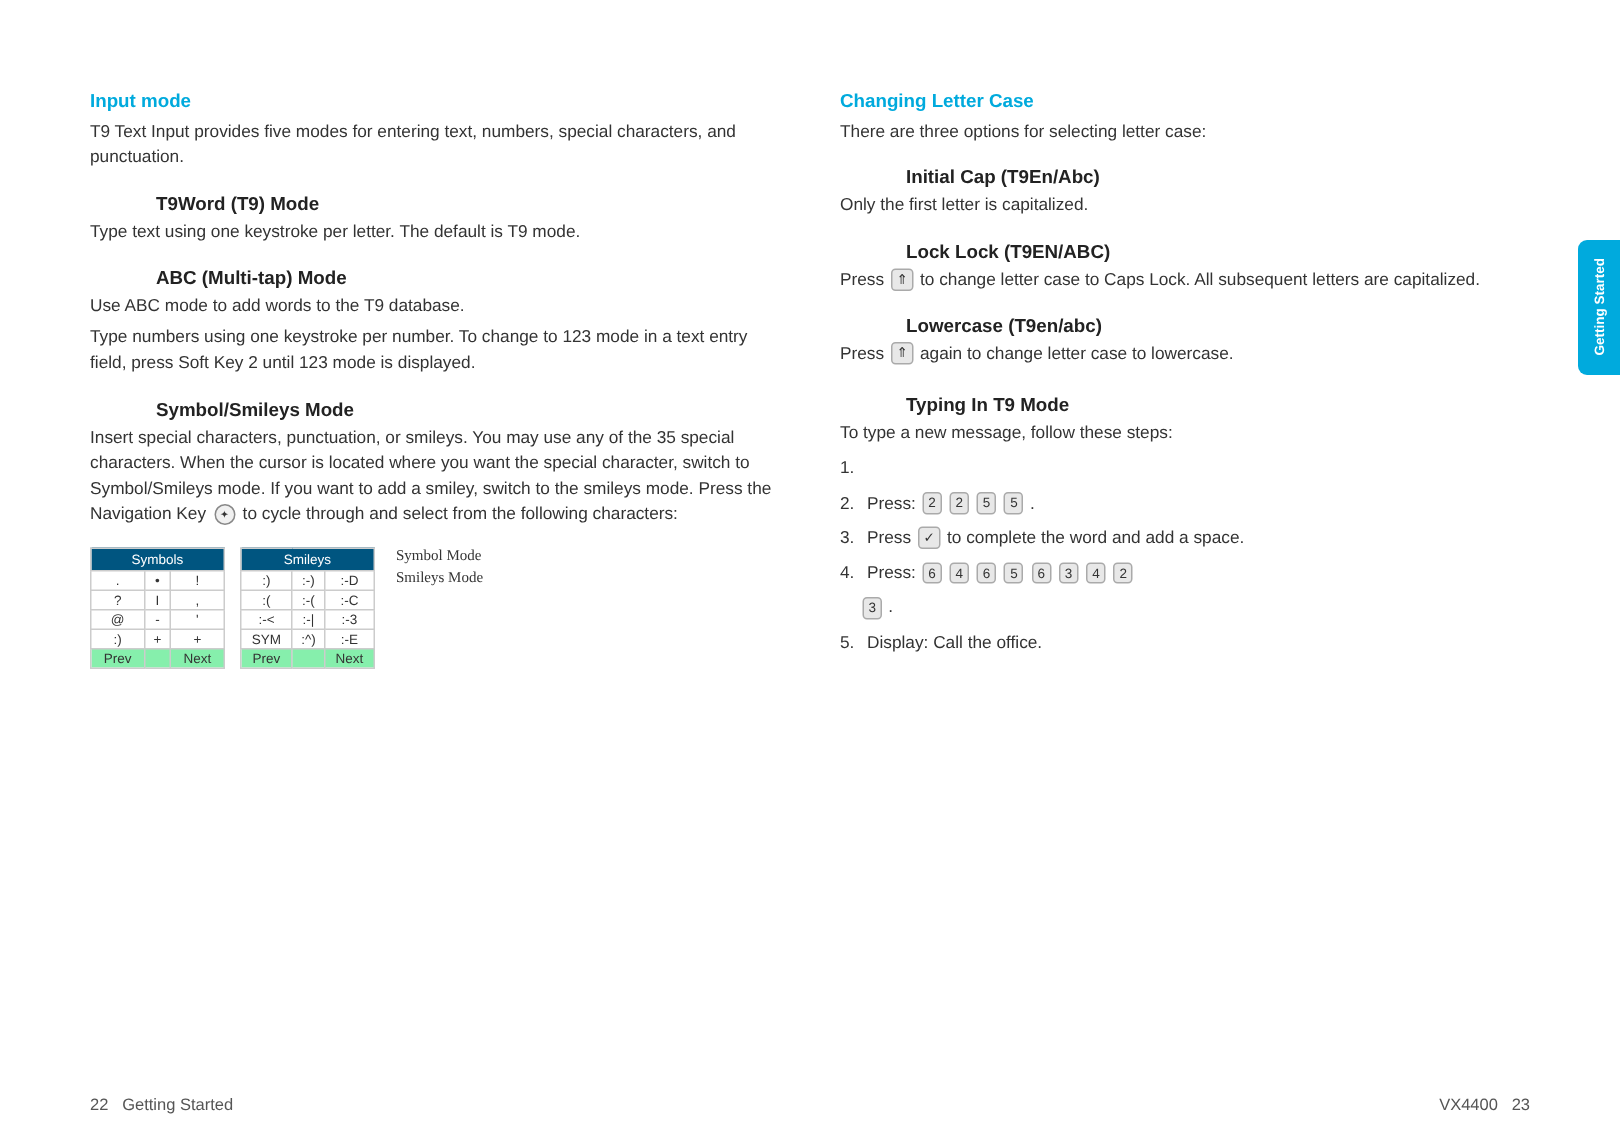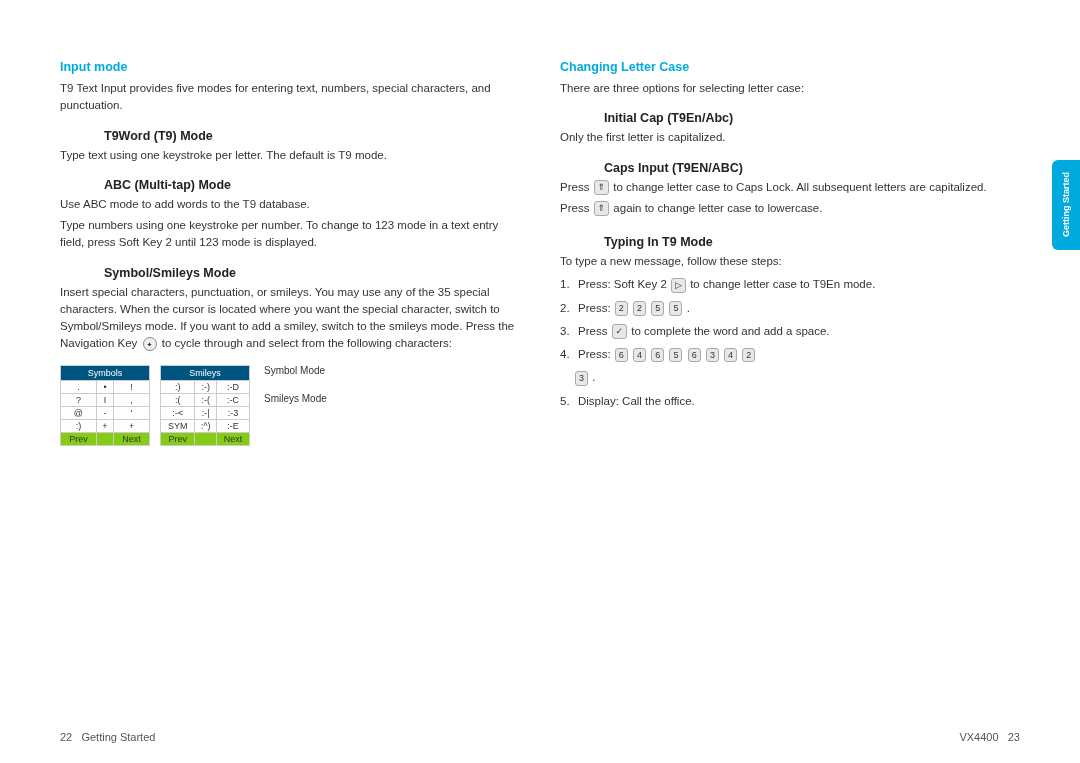--- a/index.html
+++ b/index.html
@@ -147,30 +147,31 @@
 
     .mini-table td {
       border: 1px solid #ccc;
       padding: 1px 3px;
       text-align: center;
       font-size: 9px;
       color: #333;
     }
 
     .mini-table .table-footer {
-      background: #84cc16;
+      background: #86efac;
       color: white;
     }
 
     .table-labels {
       display: flex;
       flex-direction: column;
-      gap: 17px;
+      gap: 4px;
       margin-left: 4px;
       justify-content: center;
+      font-family: Liberation Serif, serif;
     }
 
     .table-label {
       font-size: 10px;
       color: #333;
     }
 
     
     .page-footer {
       position: absolute;
@@ -304,34 +305,34 @@
 
     <div class="col-right">
 
       <div>
         <div class="section-heading">Changing Letter Case</div>
         <p class="body-text">There are three options for selecting letter case:</p>
 
         <div class="sub-heading">Initial Cap (T9En/Abc)</div>
         <p class="body-text">Only the first letter is capitalized.</p>
 
-        <div class="sub-heading">Caps Input (T9EN/ABC)</div>
+        <div class="sub-heading">Lock Lock (T9EN/ABC)</div>
         <p class="body-text">Press <span class="kbd">⇑</span> to change letter case to Caps Lock. All subsequent letters are capitalized.</p>
 
+        <div class="sub-heading">Lowercase (T9en/abc)</div>
         <p class="body-text">Press <span class="kbd">⇑</span> again to change letter case to lowercase.</p>
       </div>
 
       <div style="margin-top: 18px;">
         <div class="sub-heading">Typing In T9 Mode</div>
         <p class="body-text">To type a new message, follow these steps:</p>
 
         <ol class="numbered-list">
           <li>
             <span class="num">1.</span>
-            <span>Press: Soft Key 2 <span class="kbd">▷</span> to change letter case to T9En mode.</span>
           </li>
           <li>
             <span class="num">2.</span>
             <span>Press: <span class="kbd">2</span> <span class="kbd">2</span> <span class="kbd">5</span> <span class="kbd">5</span> .</span>
           </li>
           <li>
             <span class="num">3.</span>
             <span>Press <span class="kbd">✓</span> to complete the word and add a space.</span>
           </li>
           <li>

